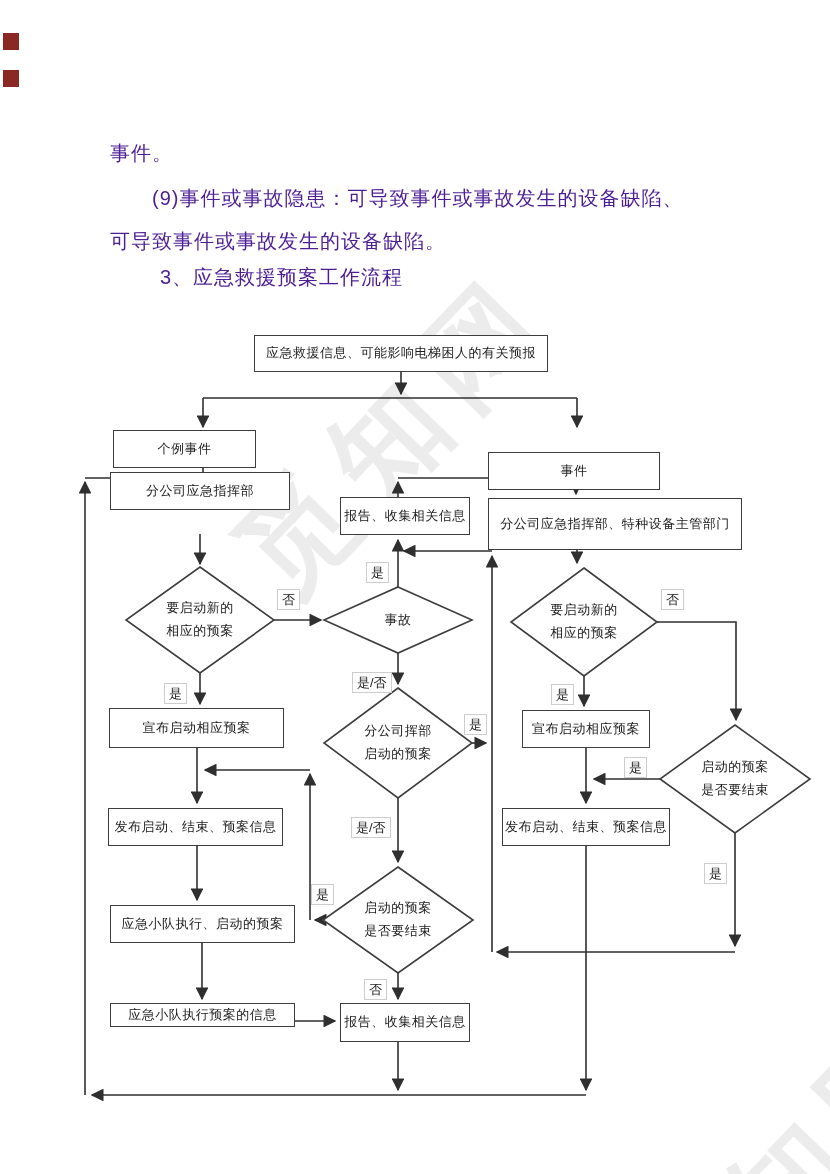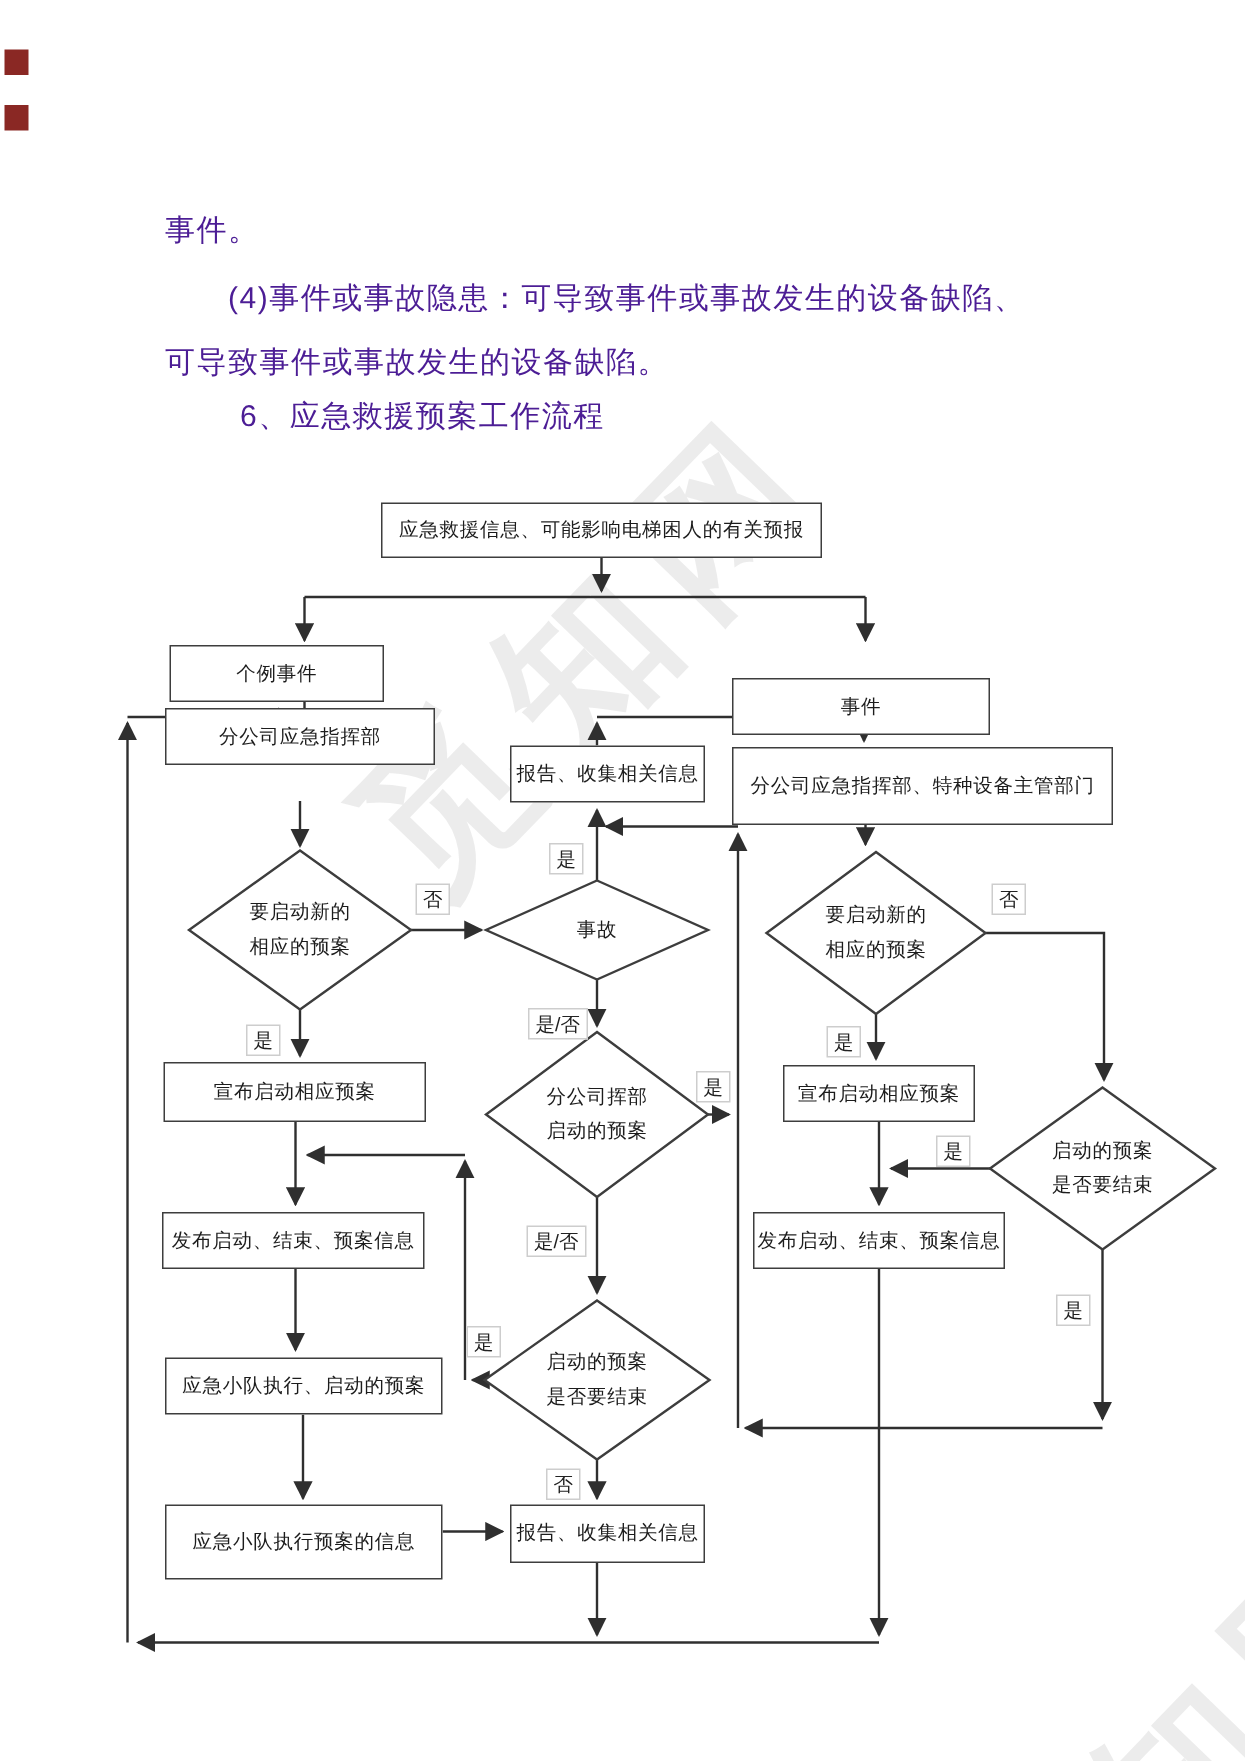--- a/index.html
+++ b/index.html
@@ -76,23 +76,23 @@
 
 <div class="page">
 
   <div class="edge-mark" style="top:33px"></div>
   <div class="edge-mark" style="top:70px"></div>
 
   <div class="watermark" style="left:200px;top:360px">觅知网</div>
   <div class="watermark" style="left:600px;top:1100px">觅知网</div>
 
   <div class="doc-line" style="left:110px;top:140px">事件。</div>
-  <div class="doc-line" style="left:152px;top:185px">(4)事件或事故隐患：可导致事件或事故发生的设备缺陷、</div>
+  <div class="doc-line" style="left:152px;top:185px">(9)事件或事故隐患：可导致事件或事故发生的设备缺陷、</div>
   <div class="doc-line" style="left:110px;top:228px">可导致事件或事故发生的设备缺陷。</div>
-  <div class="doc-line" style="left:160px;top:264px">6、应急救援预案工作流程</div>
+  <div class="doc-line" style="left:160px;top:264px">3、应急救援预案工作流程</div>
 
   <svg class="flowchart-svg" width="830" height="1174" viewBox="0 0 830 1174">
     <defs>
       <marker id="ah" viewBox="0 0 10 10" refX="9" refY="5" markerWidth="8" markerHeight="8" orient="auto">
         <path d="M0,0 L10,5 L0,10 z" fill="#2f2f2f"></path>
       </marker>
     </defs>
     <g stroke="#2f2f2f" stroke-width="1.6" fill="none">
 
       <path d="M401,372 L401,394" marker-end="url(#ah)"></path>
@@ -154,21 +154,21 @@
   <div class="node" style="left:113px;top:430px;width:143px;height:38px">个例事件</div>
   <div class="node" style="left:488px;top:452px;width:172px;height:38px">事件</div>
   <div class="node" style="left:110px;top:472px;width:180px;height:38px">分公司应急指挥部</div>
   <div class="node" style="left:340px;top:497px;width:130px;height:38px">报告、收集相关信息</div>
   <div class="node" style="left:488px;top:498px;width:254px;height:52px">分公司应急指挥部、特种设备主管部门</div>
   <div class="node" style="left:109px;top:708px;width:175px;height:40px">宣布启动相应预案</div>
   <div class="node" style="left:522px;top:710px;width:128px;height:38px">宣布启动相应预案</div>
   <div class="node" style="left:108px;top:808px;width:175px;height:38px">发布启动、结束、预案信息</div>
   <div class="node" style="left:502px;top:808px;width:168px;height:38px">发布启动、结束、预案信息</div>
   <div class="node" style="left:110px;top:905px;width:185px;height:38px">应急小队执行、启动的预案</div>
-  <div class="node" style="left:110px;top:1003px;width:185px;height:50px">应急小队执行预案的信息</div>
+  <div class="node" style="left:110px;top:1003px;width:185px;height:24px">应急小队执行预案的信息</div>
   <div class="node" style="left:340px;top:1003px;width:130px;height:39px">报告、收集相关信息</div>
 
   <div class="dtext" style="left:140px;top:596px;width:120px;height:48px">要启动新的
 相应的预案</div>
   <div class="dtext" style="left:348px;top:609px;width:100px;height:22px">事故</div>
   <div class="dtext" style="left:524px;top:598px;width:120px;height:48px">要启动新的
 相应的预案</div>
   <div class="dtext" style="left:338px;top:719px;width:120px;height:48px">分公司挥部
 启动的预案</div>
   <div class="dtext" style="left:675px;top:755px;width:120px;height:48px">启动的预案

